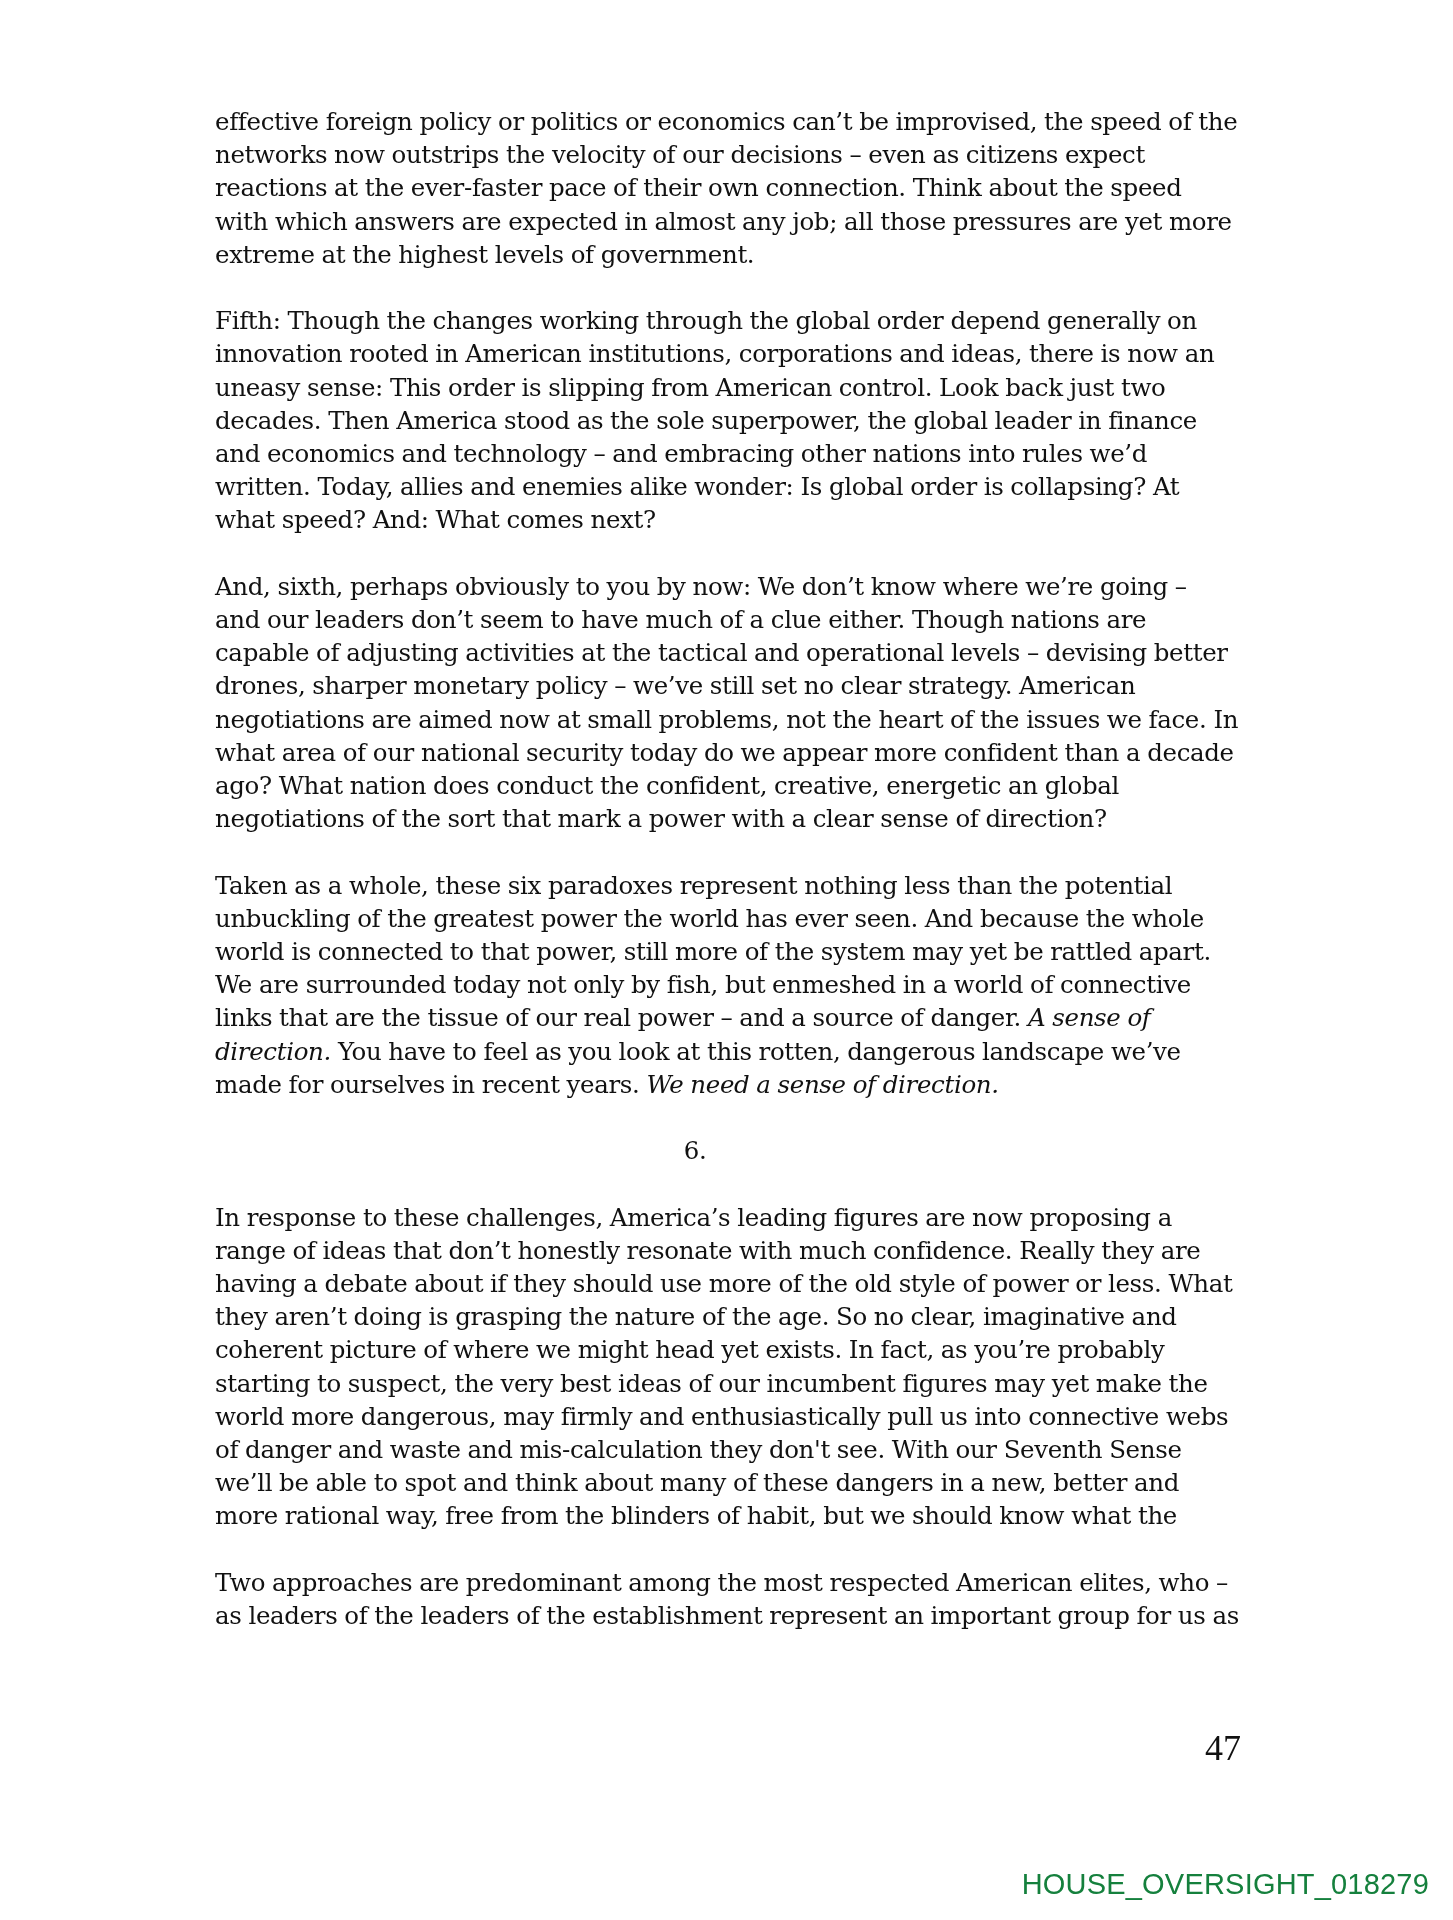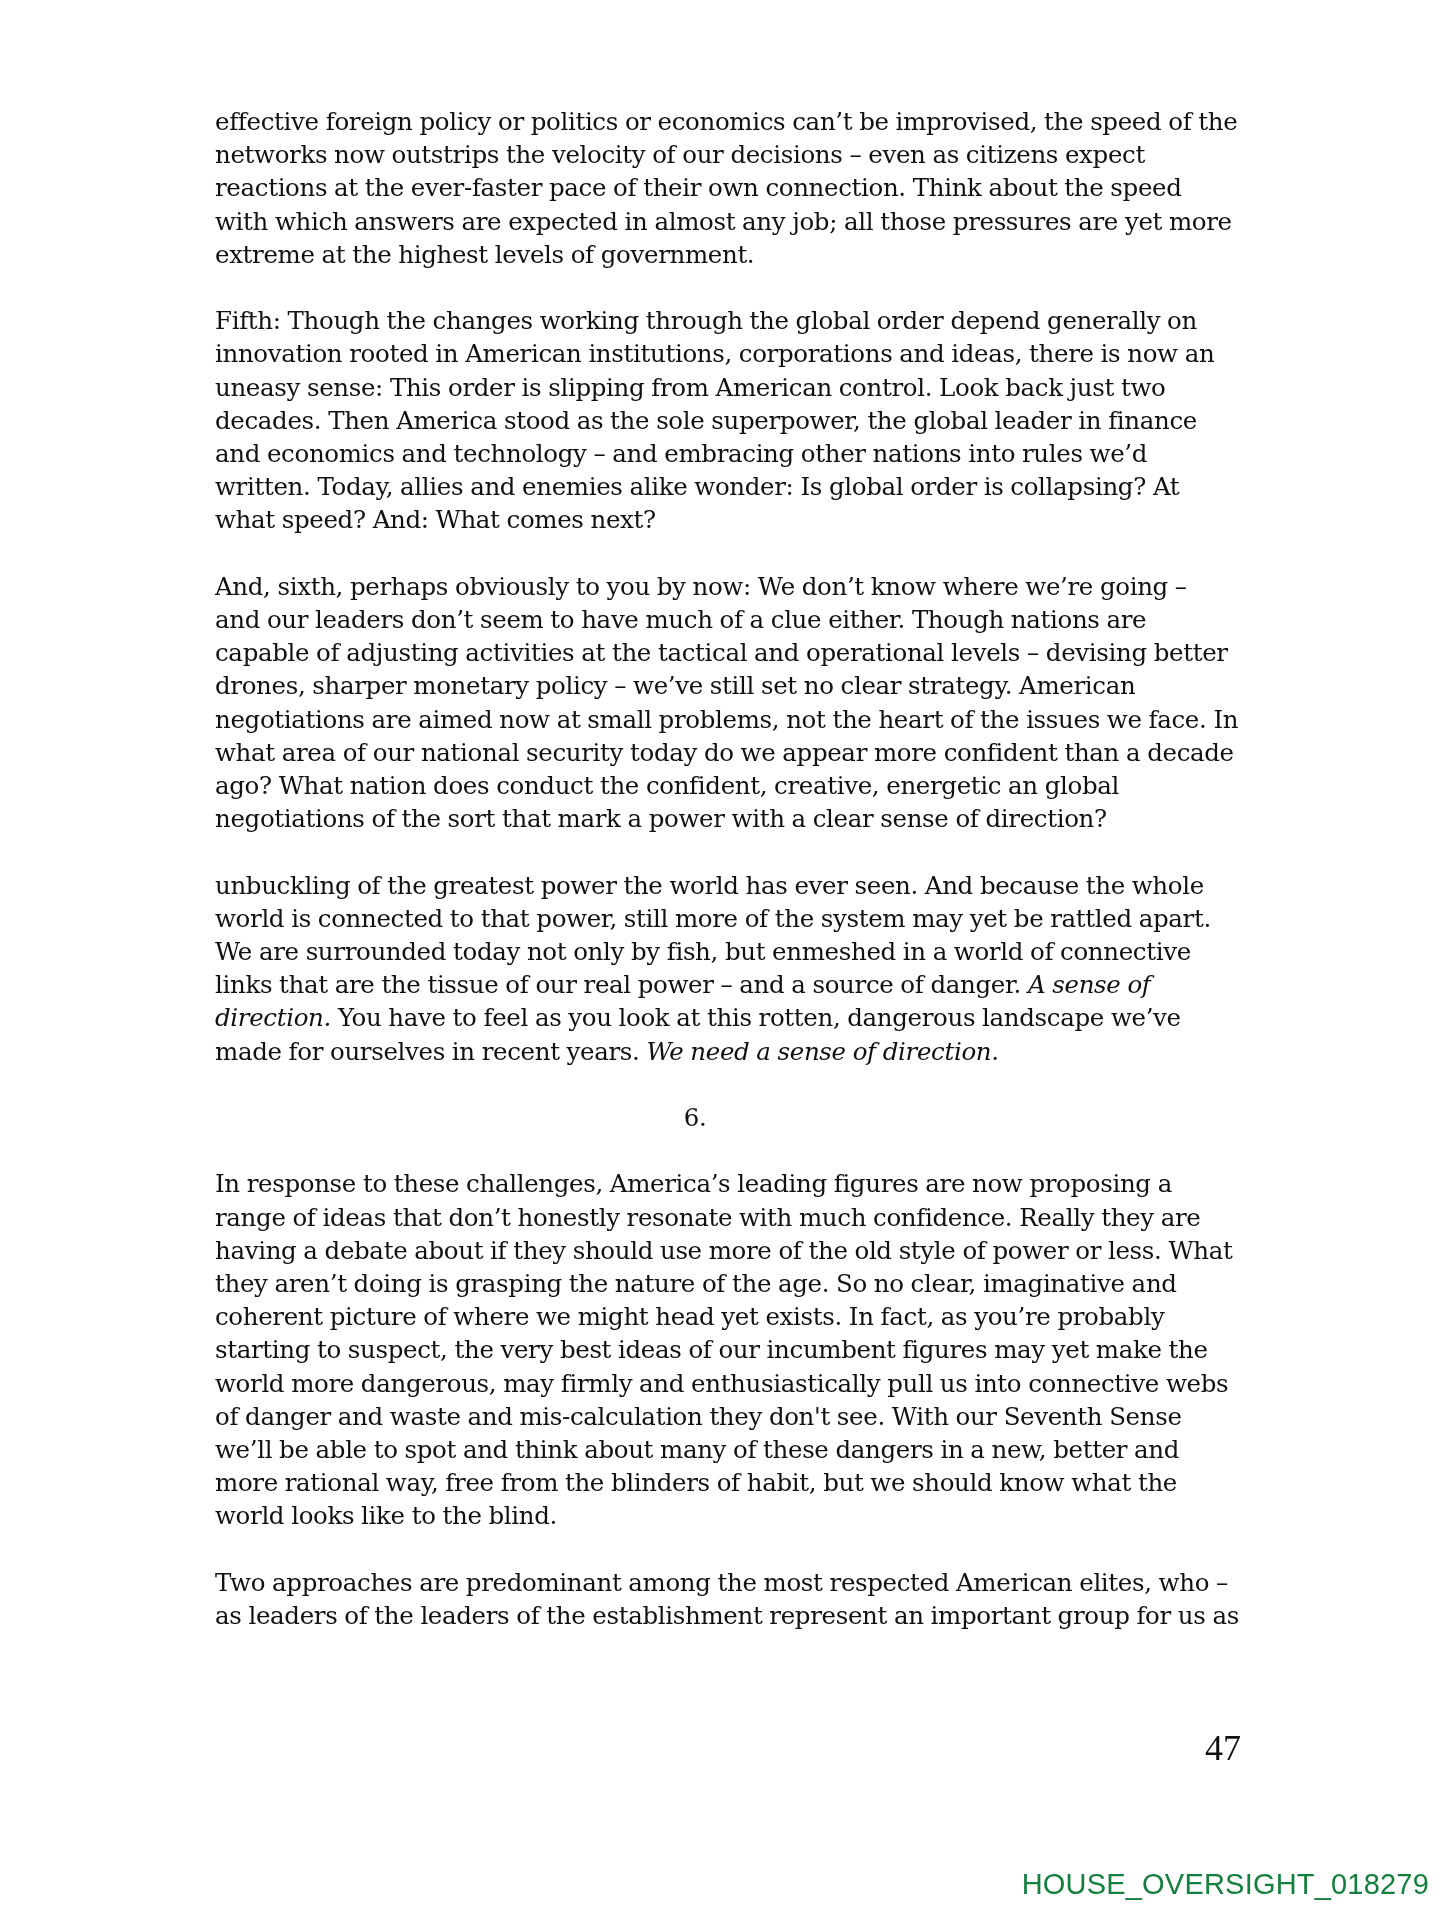--- a/index.html
+++ b/index.html
@@ -72,20 +72,21 @@
       <span class="line">and our leaders don’t seem to have much of a clue either. Though nations are</span>
       <span class="line">capable of adjusting activities at the tactical and operational levels – devising better</span>
       <span class="line">drones, sharper monetary policy – we’ve still set no clear strategy. American</span>
       <span class="line">negotiations are aimed now at small problems, not the heart of the issues we face. In</span>
       <span class="line">what area of our national security today do we appear more confident than a decade</span>
       <span class="line">ago? What nation does conduct the confident, creative, energetic an global</span>
       <span class="line">negotiations of the sort that mark a power with a clear sense of direction?</span>
     </p>
 
     <p class="para">
+      <span class="line">Taken as a whole, these six paradoxes represent nothing less than the potential</span>
       <span class="line">unbuckling of the greatest power the world has ever seen. And because the whole</span>
       <span class="line">world is connected to that power, still more of the system may yet be rattled apart.</span>
       <span class="line">We are surrounded today not only by fish, but enmeshed in a world of connective</span>
       <span class="line"><span>links that are the tissue of our real power – and a source of danger. </span><em>A sense of</em></span>
       <span class="line"><em>direction.</em><span> You have to feel as you look at this rotten, dangerous landscape we’ve</span></span>
       <span class="line"><span>made for ourselves in recent years. </span><em>We need a sense of direction.</em></span>
     </p>
 
     <p class="para section-number">6.</p>
 
@@ -93,21 +94,20 @@
       <span class="line">In response to these challenges, America’s leading figures are now proposing a</span>
       <span class="line">range of ideas that don’t honestly resonate with much confidence. Really they are</span>
       <span class="line">having a debate about if they should use more of the old style of power or less. What</span>
       <span class="line">they aren’t doing is grasping the nature of the age. So no clear, imaginative and</span>
       <span class="line">coherent picture of where we might head yet exists. In fact, as you’re probably</span>
       <span class="line">starting to suspect, the very best ideas of our incumbent figures may yet make the</span>
       <span class="line">world more dangerous, may firmly and enthusiastically pull us into connective webs</span>
       <span class="line">of danger and waste and mis-calculation they don't see. With our Seventh Sense</span>
       <span class="line">we’ll be able to spot and think about many of these dangers in a new, better and</span>
       <span class="line">more rational way, free from the blinders of habit, but we should know what the</span>
-      <span class="line">world looks like to the blind.</span>
     </p>
 
     <p class="para">
       <span class="line">Two approaches are predominant among the most respected American elites, who –</span>
       <span class="line">as leaders of the leaders of the establishment represent an important group for us as</span>
     </p>
   </div>
 
   <div class="page-number">47</div>
   <div class="bates">HOUSE_OVERSIGHT_018279</div>

